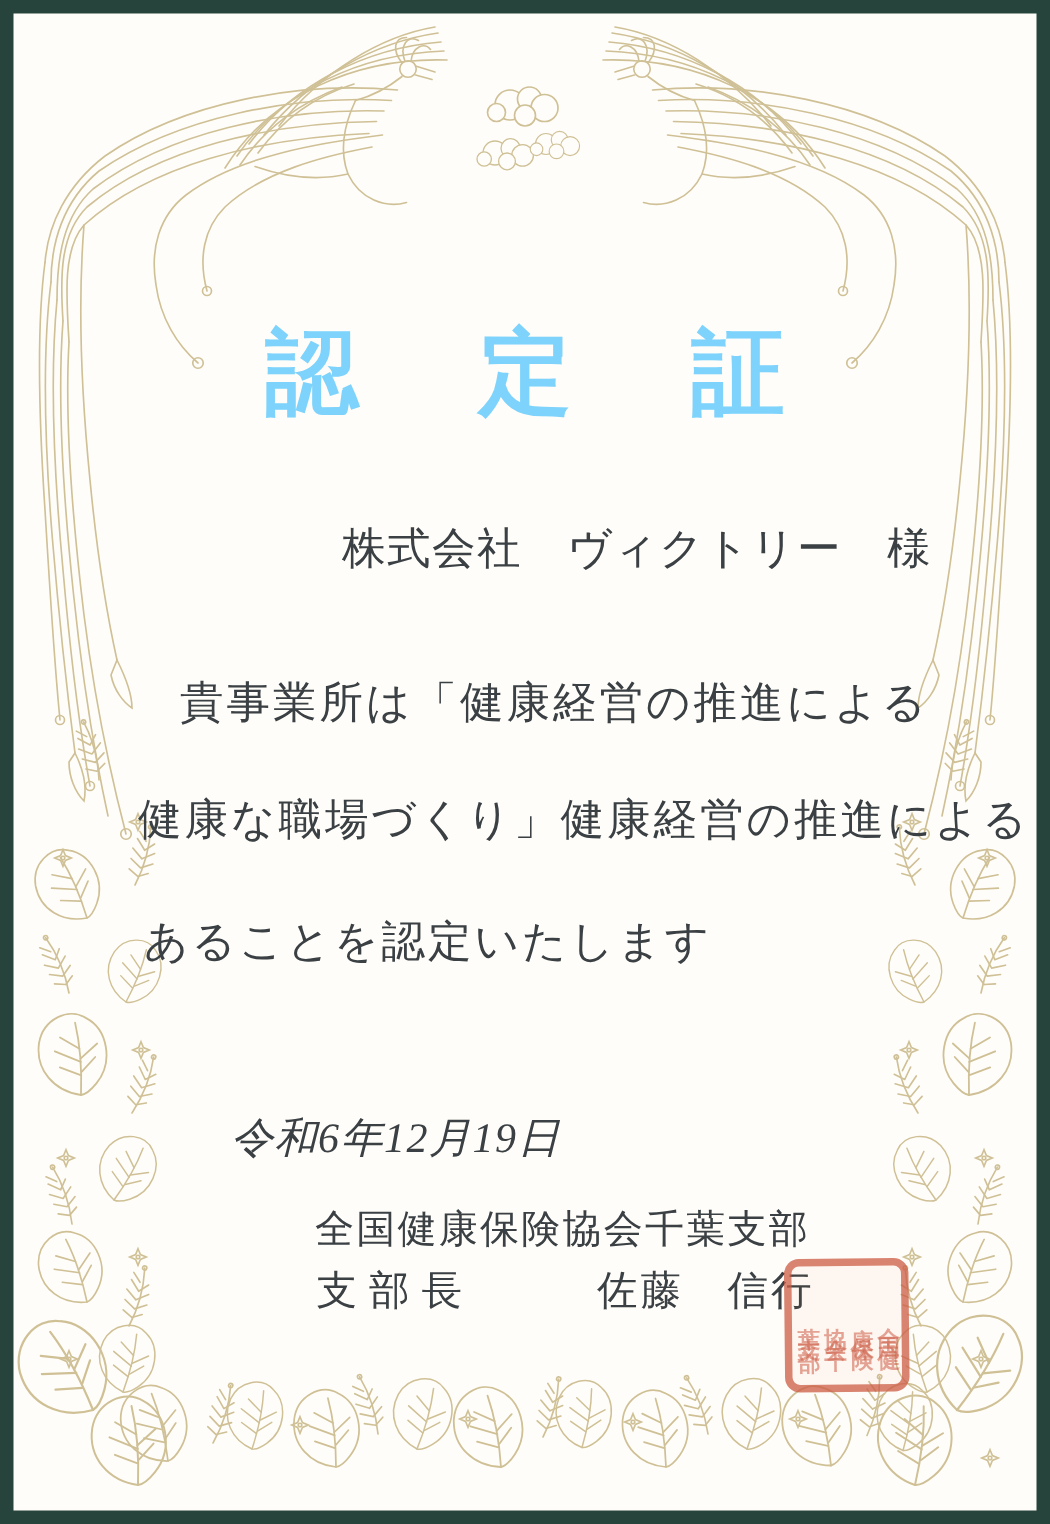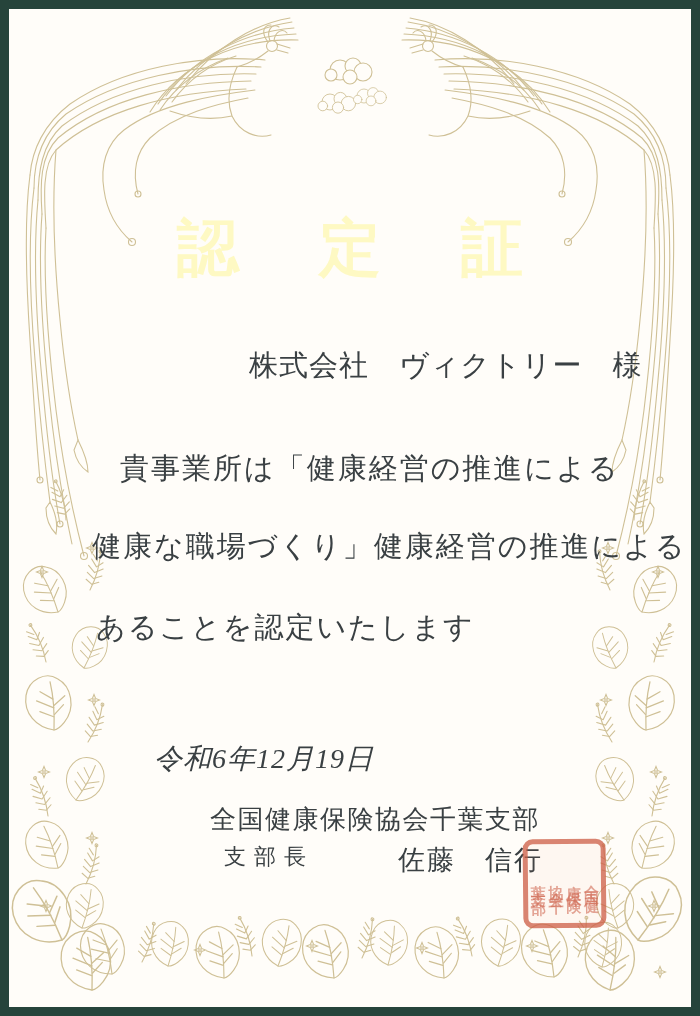--- a/index.html
+++ b/index.html
@@ -8,32 +8,32 @@
 
   .stage { position:relative; width:700px; height:1016px; overflow:hidden; background:#26443b; }
   .paper { position:absolute; inset:9px; background:#fffdf9; }
   .border-art { position:absolute; inset:0; width:700px; height:1016px; pointer-events:none; }
 
   .txt { position:absolute; color:#3a4043; white-space:nowrap; }
 
   .cert-number { left:452px; top:141px; font-size:27px; letter-spacing:2px; }
 
   .cert-title { left:50%; top:206px; transform:translateX(calc(-50% + 40px));
-                font-size:62px; font-weight:600; letter-spacing:80px; color:#fef9c3; }
+                font-size:62px; font-weight:600; letter-spacing:80px; color:#7dd3fc; }
 
-  .recipient  { left:228px; top:346px; font-size:29px; letter-spacing:1px;margin-left:21px; }
+  .recipient  { left:228px; top:346px; font-size:29px; letter-spacing:1px; }
 
   .body-line  { font-size:29px; letter-spacing:2px; }
   .body-line-1 { left:120px; top:449px; }
   .body-line-2 { left:92px;  top:527px; }
   .body-line-3 { left:96px;  top:608px; }
 
   .date-line   { left:154px; top:740px; font-size:28px; letter-spacing:1px;font-style:italic; }
   .issuer-line { left:210px; top:802px; font-size:26px; letter-spacing:1.5px; }
-  .signer-title{ left:224px; top:842px; font-size:22px; letter-spacing:8px; }
+  .signer-title{ left:211px; top:842px; font-size:27px; letter-spacing:8px; }
   .signer-name { left:398px; top:842px; font-size:27px; letter-spacing:2px;text-align:right; }
 
   .seal { position:absolute; left:523px; top:839px; width:83px; height:89px;
           border:5px solid rgba(204,93,69,0.75); border-radius:10px;
           background:rgba(230,130,100,0.05);
           display:flex; flex-direction:row-reverse; justify-content:space-around;
           align-items:center; padding:2px 1px; transform:rotate(-0.6deg); }
   .seal-col { writing-mode:vertical-rl; text-orientation:upright;
               font-size:15px; line-height:1.1; letter-spacing:7px; font-weight:700;
               color:rgba(204,93,69,0.55); }

